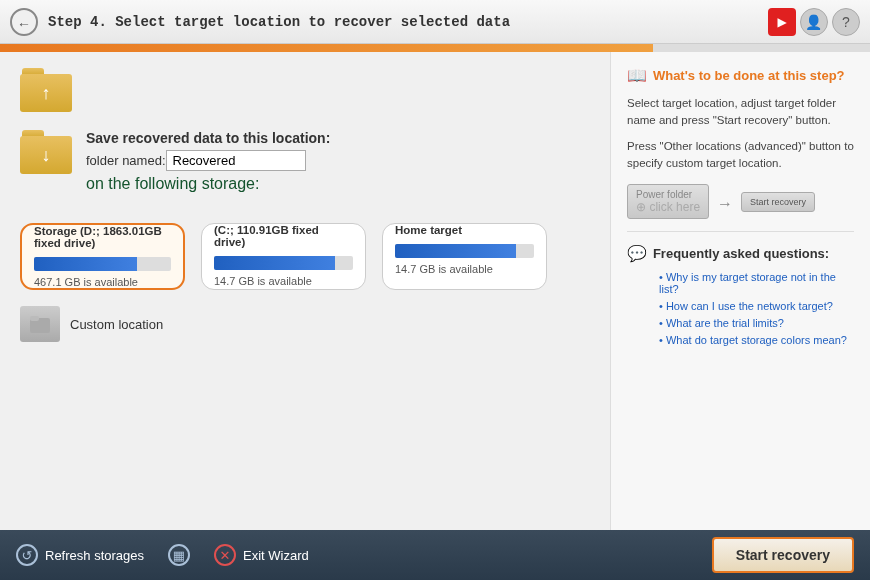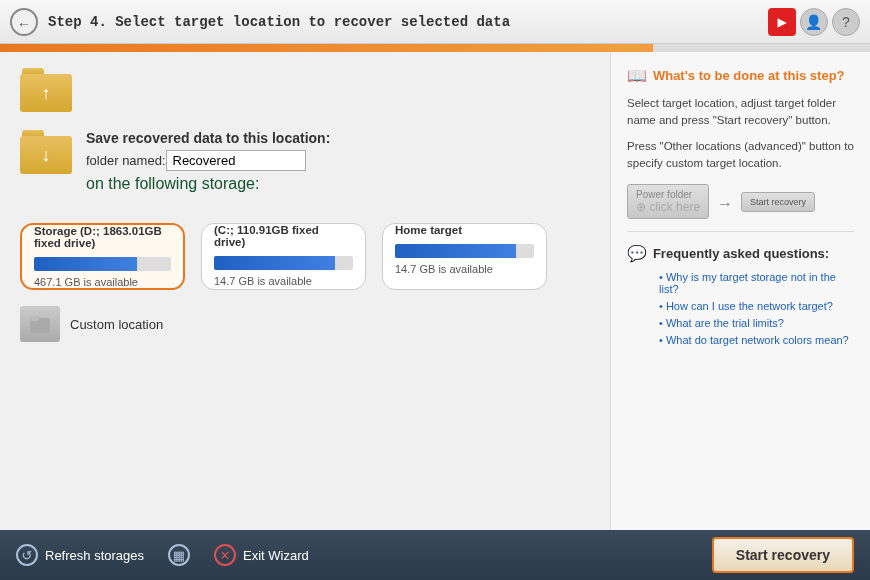--- a/index.html
+++ b/index.html
@@ -446,21 +446,21 @@
 
     <div class="faq-section">
       <div class="faq-title">
         <span class="faq-icon">💬</span>
         <span>Frequently asked questions:</span>
       </div>
       <ul class="faq-list">
         <li>Why is my target storage not in the list?</li>
         <li>How can I use the network target?</li>
         <li>What are the trial limits?</li>
-        <li>What do target network colors mean?</li>
+        <li>What do target storage colors mean?</li>
       </ul>
     </div>
   </div>
 
 </div>
 
 <div class="footer">
   <div class="footer-btn">
     <div class="footer-btn-icon">↺</div>
     <span>Refresh storages</span>

